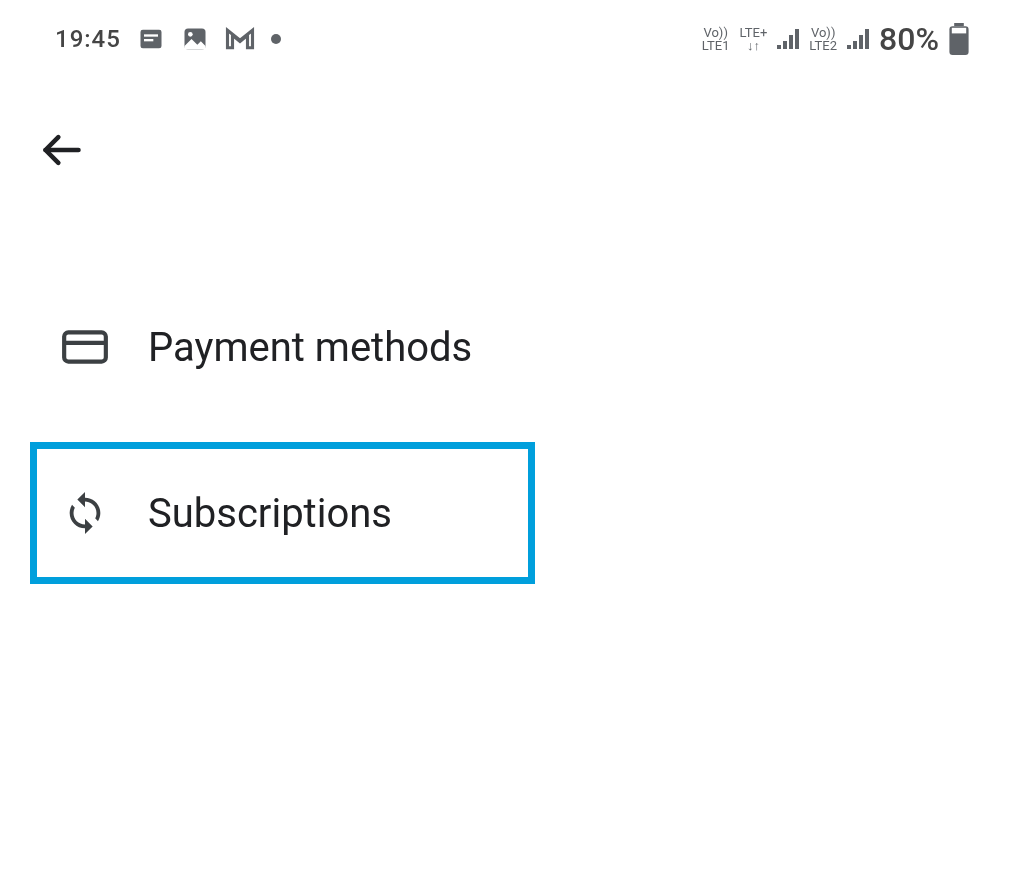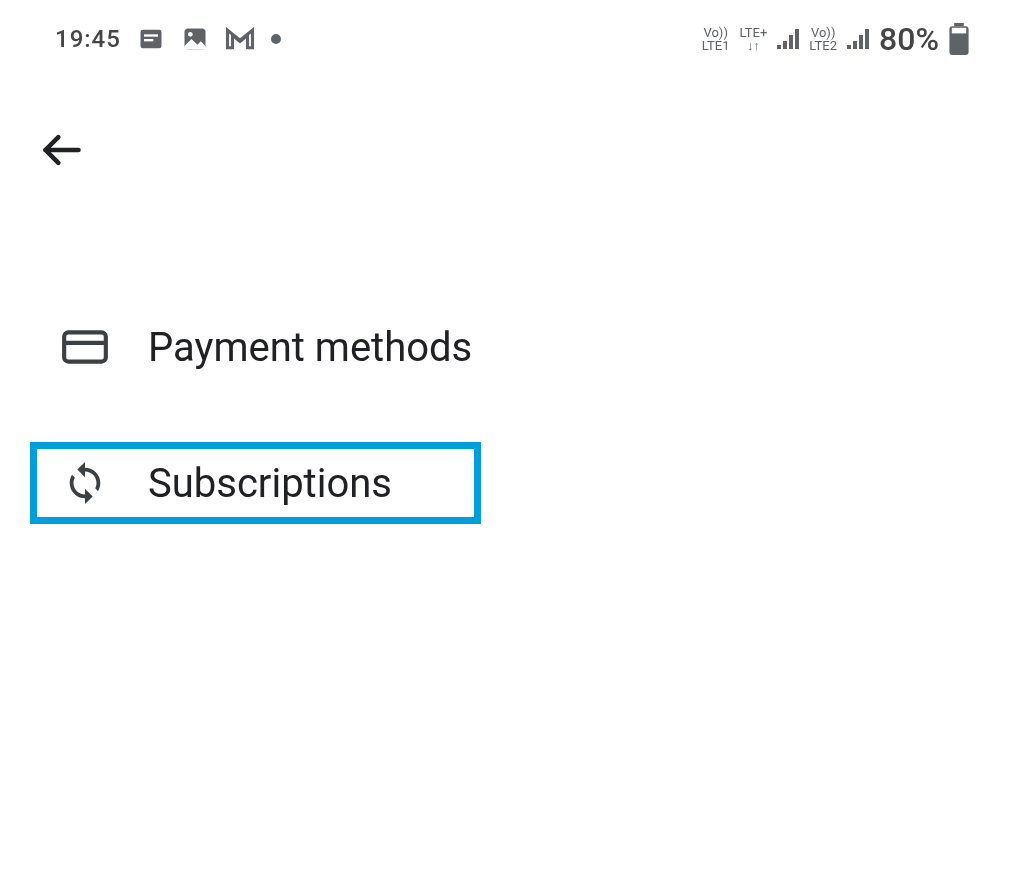--- a/index.html
+++ b/index.html
@@ -83,23 +83,23 @@
     .menu-item {
       display: flex;
       align-items: center;
       gap: 38px;
       padding: 30px 30px;
       cursor: pointer;
       margin-bottom: 40px;
     }
     .menu-item.highlighted {
       border: 7px solid #009fdc;
-      padding: 9px 23px;
+      padding: 39px 23px;
       margin-bottom: 23px;
-      width: 451px;
+      width: 505px;
     }
     .menu-icon {
       width: 50px;
       height: 50px;
       display: flex;
       align-items: center;
       justify-content: center;
       flex-shrink: 0;
     }
     .menu-label {

